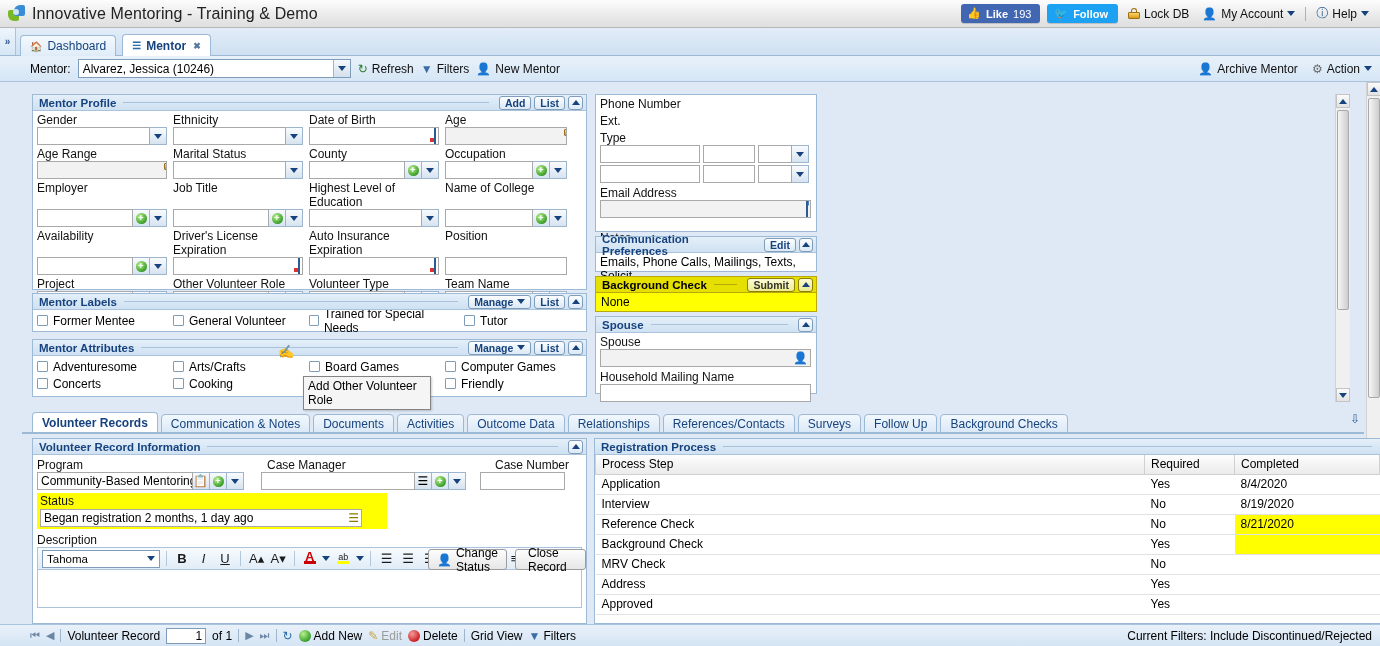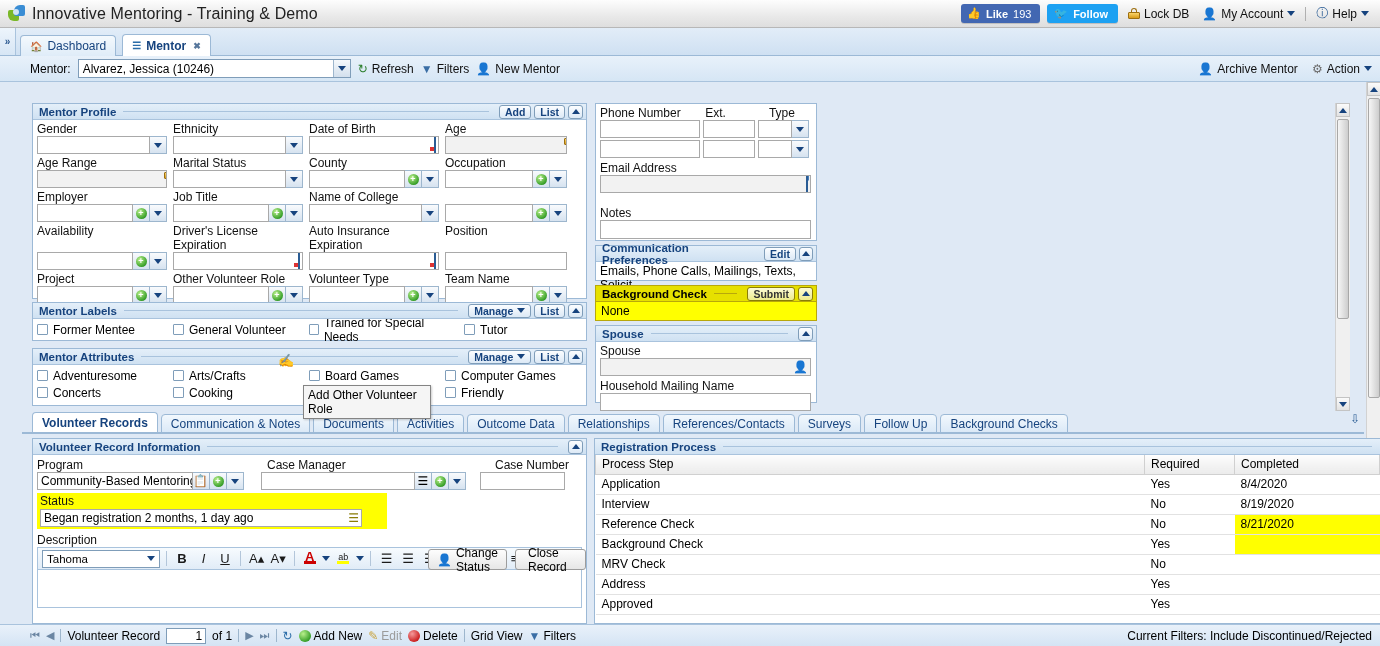--- a/index.html
+++ b/index.html
@@ -266,21 +266,21 @@
   <div class="vscroll" style="right:0;top:0;bottom:0;width:14px;">
     <div class="ar" style="top:0;display:flex;align-items:center;justify-content:center;">
         <span class="tri-u"></span>
       </div>
     <div class="thumb" style="top:16px;height:300px;"></div>
     <div class="ar" style="bottom:0;display:flex;align-items:center;justify-content:center;">
         <span class="tri-d"></span>
       </div>
   </div>
 
-  <div style="position:absolute;left:32px;top:21px;width:1332px;height:320px;">
+  <div style="position:absolute;left:32px;top:12px;width:1332px;height:320px;">
 
     <div class="panel" style="position:absolute;left:0;top:0;width:555px;height:196px;">
       <div class="phead">
         <span>Mentor Profile</span>
         <span class="line"></span>
         <span class="minibtn">Add</span>
         <span class="minibtn">List</span>
         <span class="collapsebtn">
             <span class="tri-u"></span>
           </span>
@@ -362,20 +362,21 @@
                 <span class="plusg">+</span>
               </div>
               <div class="addon">
                 <span class="tri-d"></span>
               </div>
             </div>
           </div>
           <div style="display: flex;">
             <div class="fieldlabel" style="width: 136px;">Employer</div>
             <div class="fieldlabel" style="width: 136px;">Job Title</div>
+            <div class="fieldlabel" style="width: 136px;">Highest Level of Education</div>
             <div class="fieldlabel" style="width: 128px;">Name of College</div>
           </div>
           <div style="display: flex; margin-bottom: 2px;">
             <div style="width: 136px; display: flex;">
               <div class="inp" style="width: 96px;">
                 <span></span>
               </div>
               <div class="addon">
                 <span class="plusg">+</span>
               </div>
@@ -587,21 +588,21 @@
             </div>
             <div class="cbrow" style="width: 136px;">
               <span class="cbx"></span>
               <span>Friendly</span>
             </div>
           </div>
         </div>
     </div>
 
     <div class="panel" style="position:absolute;left:563px;top:0;width:222px;height:138px;padding:2px 4px;">
-      <div style="display:flex;gap:19px;">
+      <div style="display:flex;gap:3px;flex-direction:column;">
         <div style="width:100px;" class="fieldlabel">Phone Number</div>
         <div style="width:52px;" class="fieldlabel">Ext.</div>
         <div style="width:50px;" class="fieldlabel">Type</div>
       </div>
       <div id="phone-rows">
           <div style="display: flex; gap: 3px; margin-bottom: 2px;">
             <div class="inp" style="width:100px;">
               <span></span>
             </div>
             <div class="inp" style="width:52px;">

